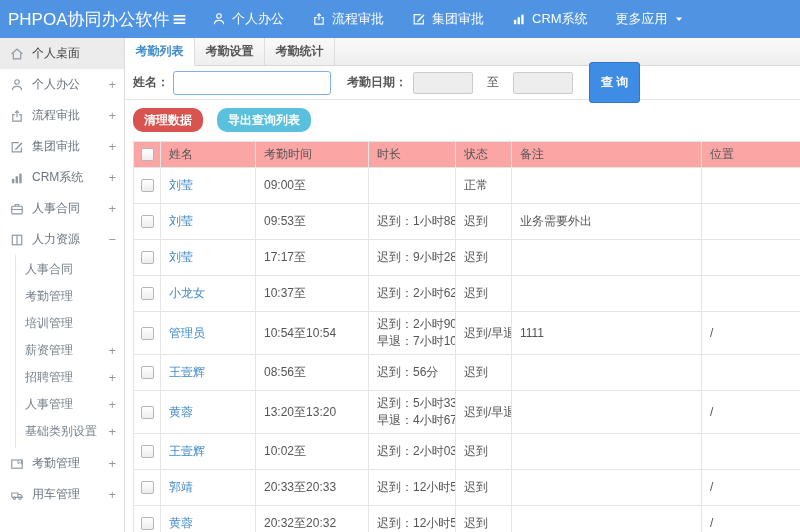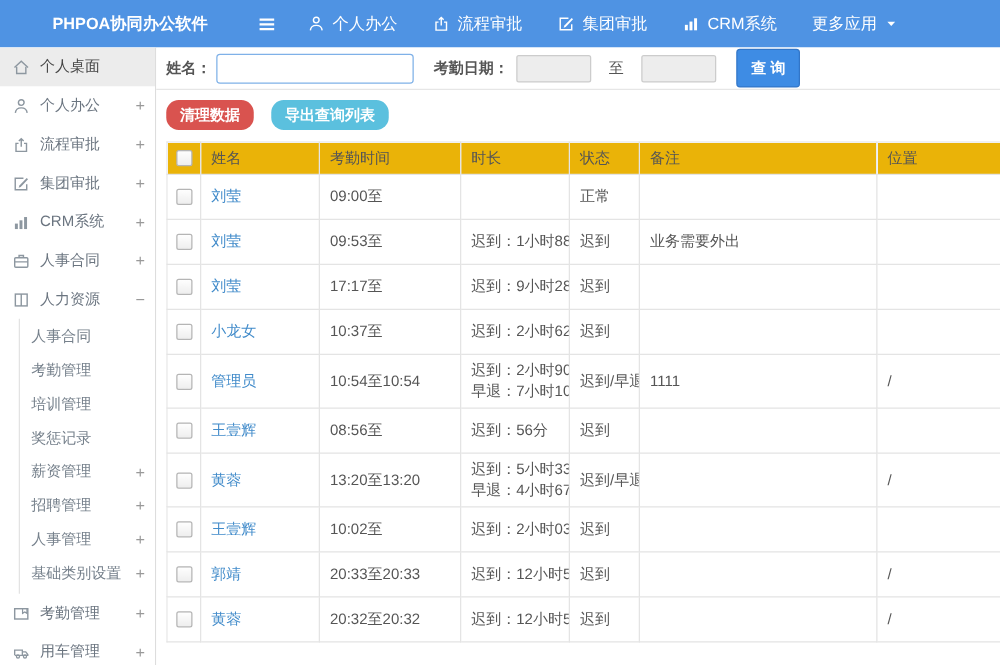--- a/index.html
+++ b/index.html
@@ -1,21 +1,21 @@
 <!DOCTYPE html>
 <html><head>
 <meta charset="utf-8">
 <style>
   * { box-sizing: border-box; margin: 0; padding: 0; }
   html,body { width:800px; height:532px; overflow:hidden; background:#fff;
     font-family:"Liberation Sans","DejaVu Sans",sans-serif; font-size:12px; color:#555; }
 
   
   .topbar { height:38px; background:#4f93e3; display:flex; align-items:center; color:#fff; }
-  .logo { width:125px; padding-left:8px; font-weight:bold; font-size:13px; white-space:nowrap;margin-left:34px; }
+  .logo { width:125px; padding-left:8px; font-weight:normal; font-size:17px; white-space:nowrap; }
   .menu-toggle { margin:0 24px 0 46px; cursor:pointer; display:flex; align-items:center; }
   .topnav { display:flex; align-items:center; }
   .nav-item { display:flex; align-items:center; gap:6px; margin-right:28px; font-size:13px; cursor:pointer; white-space:nowrap; }
   .nav-item .icon { display:flex; align-items:center; }
 
   
   .layout { display:flex; height:494px; }
 
   
   .sidebar { width:125px; background:#fff; border-right:1px solid #ddd; overflow:hidden; flex:none; }
@@ -38,35 +38,35 @@
   .tab.active { background:#fff; color:#3f8ecb; margin-bottom:-1px; border-bottom:1px solid #fff; }
 
   .search-row { height:34px; display:flex; align-items:center; padding:0 8px; border-bottom:1px solid #e6e6e6; flex:none; }
   .search-row label { color:#555; font-weight:bold; font-size:12px; white-space:nowrap; }
   .inp-name { width:158px; height:24px; margin-left:4px; border:1px solid #7fb1e8; border-radius:3px;
               outline:none; padding:0 6px; font-size:12px; }
   .lbl-date { margin-left:16px; }
   .inp-date { width:60px; height:22px; margin-left:6px; border:1px solid #ccc; border-radius:2px;
               background:#ededed; outline:none; padding:0 5px; font-size:12px; }
   .lbl-to { margin:0 8px 0 14px; font-weight:normal !important; }
-  .btn-query { margin-left:16px; height:31px; padding:0 11px; background:#3e8ce4; border:1px solid #3276c8;
+  .btn-query { margin-left:16px; height:41px; padding:0 11px; background:#3e8ce4; border:1px solid #3276c8;
                border-radius:3px; color:#fff; font-weight:bold; font-size:12px; cursor:pointer; white-space:nowrap; }
 
   .actions-row { padding:8px 8px 9px 8px; display:flex; gap:14px; flex:none; }
   .btn { height:24px; padding:0 11px; border:none; border-radius:10px; color:#fff; font-weight:bold;
          font-size:12px; cursor:pointer; white-space:nowrap; }
   .btn-danger { background:#d9534f; }
   .btn-info { background:#5bc0de; }
 
   
   .grid-wrap { margin-left:8px; flex:1; overflow:hidden; }
   table.grid { border-collapse:collapse; table-layout:fixed; width:680px; }
   .grid th, .grid td { border:1px solid #e4e4e4; padding:4px 8px; text-align:left; vertical-align:middle;
                        font-size:12px; line-height:17px; overflow:hidden; }
-  .grid th { background:#eab308; color:#555; font-weight:normal; height:24px; }
+  .grid th { background:#fca5a5; color:#555; font-weight:normal; height:24px; }
   .grid td { height:36px; color:#555; }
   .col-check { width:27px; text-align:center; }
   .col-name  { width:95px; }
   .col-time  { width:113px; }
   .col-dur   { width:87px; }
   .col-stat  { width:56px; }
   .col-note  { width:190px; }
   .col-loc   { width:112px; }
   .grid td.col-check, .grid th.col-check { padding:4px 0; text-align:center; }
 
@@ -213,23 +213,20 @@
         <div class="sub-item">
           <span class="lbl">人事合同</span>
         </div>
         <div class="sub-item">
           <span class="lbl">考勤管理</span>
         </div>
         <div class="sub-item">
           <span class="lbl">培训管理</span>
         </div>
         <div class="sub-item">
-          <span class="lbl">奖惩记录</span>
-        </div>
-        <div class="sub-item">
           <span class="lbl">薪资管理</span>
           <span class="expand">+</span>
         </div>
         <div class="sub-item">
           <span class="lbl">招聘管理</span>
           <span class="expand">+</span>
         </div>
         <div class="sub-item">
           <span class="lbl">人事管理</span>
           <span class="expand">+</span>
@@ -257,20 +254,25 @@
             <circle cx="11.4" cy="11.6" r="1.4" fill="none" stroke="currentColor" stroke-width="1.2"></circle>
           </svg>
         </span>
         <span class="lbl">用车管理</span>
         <span class="expand">+</span>
       </div>
     </div>
 
   <div class="main">
 
+    <div class="tabstrip">
+        <div class="tab active">考勤列表</div>
+        <div class="tab">考勤设置</div>
+        <div class="tab">考勤统计</div>
+      </div>
 
     <div class="search-row">
       <label>姓名：</label>
       <input class="inp-name" type="text" value="" style="">
       <label class="lbl-date">考勤日期：</label>
       <input class="inp-date" type="text" value="" style="">
       <label class="lbl-to">至</label>
       <input class="inp-date" type="text" value="" style="">
       <button class="btn-query">查 询</button>
     </div>

